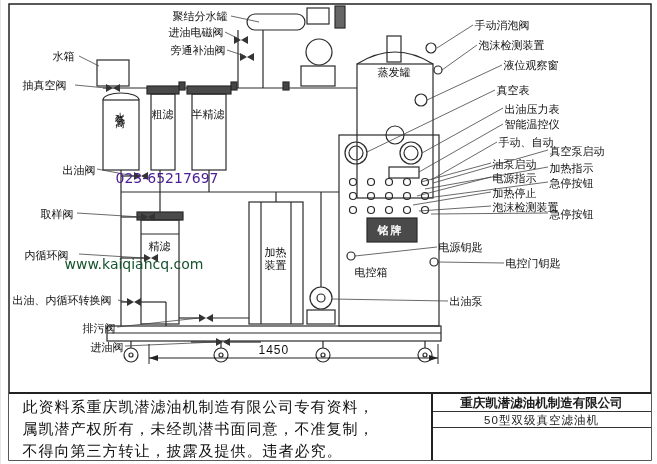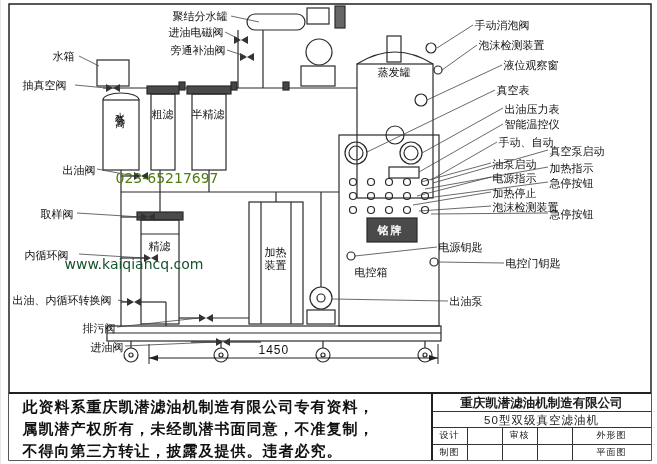--- a/index.html
+++ b/index.html
@@ -22,21 +22,21 @@
   .lbl-dim { font-size:12px; letter-spacing:1px; }
   .watermark { position:absolute; z-index:3; font:14px/16px "DejaVu Sans", sans-serif; }
   
   .bottom {
     position:absolute; z-index:4; left:8px; top:392px; width:642px; height:68px;
     box-sizing:border-box; border-top:2px solid #222; background:#fff; display:flex;
   }
   .legal {
     flex:1; box-sizing:border-box; border-right:2px solid #222;
     padding:2px 0 0 14px;
-    font-family:"Liberation Serif", serif; font-weight:bold; font-size:15px;
+    font-family:"Liberation Serif", serif; font-weight:normal; font-size:15px;
     line-height:22px; color:#111; letter-spacing:1px;
   }
   .tblock { width:218px; display:flex; flex-direction:column; box-sizing:border-box; }
   .tb-company {
     height:18px; line-height:18px; text-align:center; font-weight:bold;
     font-size:12.5px; color:#1a1a1a; border-bottom:1px solid #333; box-sizing:border-box;
     font-family:"Liberation Serif", serif;
   }
   .tb-product {
     height:16px; line-height:16px; text-align:center; font-size:11.5px; color:#1a1a1a;
@@ -274,40 +274,28 @@
   <div class="lbl" style="left:377px;top:66px">蒸发罐</div>
   <div class="lbl lbl-v" style="left:113px;top:104px;height:62px">水气分离</div>
   <div class="lbl" style="left:151px;top:108px">粗滤</div>
   <div class="lbl" style="left:191px;top:108px">半精滤</div>
   <div class="lbl" style="left:148px;top:240px">精滤</div>
   <div class="lbl lbl-wrap" style="left:262px;top:246px">加热装置</div>
   <div class="lbl" style="left:354px;top:266px">电控箱</div>
   <div class="lbl lbl-plate" style="left:366px;top:224px">铭牌</div>
   <div class="lbl lbl-dim" style="left:258px;top:344px">1450</div>
 
-  <div class="watermark" style="left: 115px; top: 170px; color: #4d7c0f;">023-65217697</div>
+  <div class="watermark" style="left: 115px; top: 170px; color: #4c1d95;">023-65217697</div>
   <div class="watermark" style="left: 64px; top: 256px; color: #14532d;">www.kaiqiancq.com</div>
 
   <div class="bottom">
     <div class="legal">
       <div>此资料系重庆凯潜滤油机制造有限公司专有资料，</div>
       <div>属凯潜产权所有，未经凯潜书面同意，不准复制，</div>
       <div>不得向第三方转让，披露及提供。违者必究。</div>
     </div>
     <div class="tblock">
       <div class="tb-company">重庆凯潜滤油机制造有限公司</div>
       <div class="tb-product">50型双级真空滤油机</div>
-      <div class="tb-grid">
-        <div class="tb-cell">设计</div>
-        <div class="tb-cell"></div>
-        <div class="tb-cell">审核</div>
-        <div class="tb-cell"></div>
-        <div class="tb-cell">外形图</div>
-        <div class="tb-cell">制图</div>
-        <div class="tb-cell"></div>
-        <div class="tb-cell"></div>
-        <div class="tb-cell"></div>
-        <div class="tb-cell">平面图</div>
-      </div>
     </div>
   </div>
 
 </div>
 
 </body></html>

